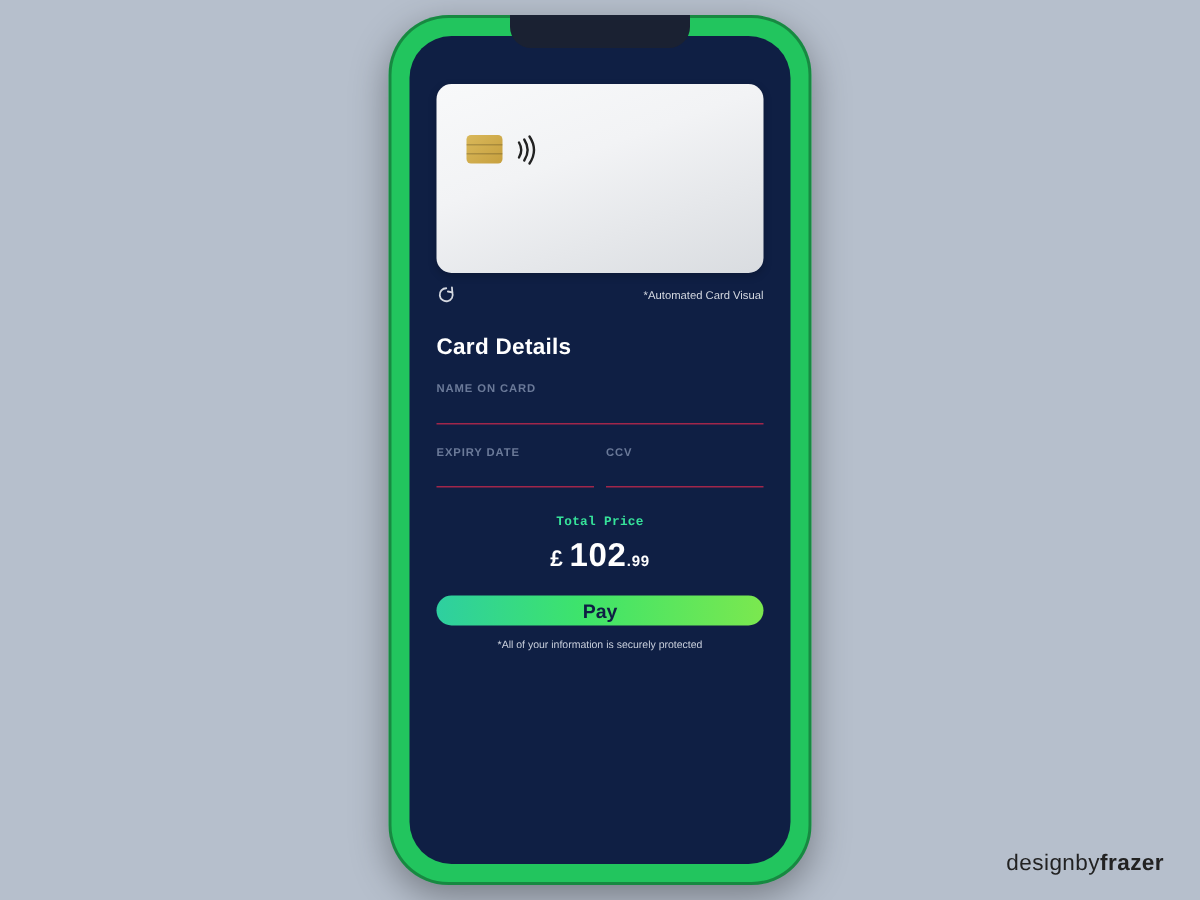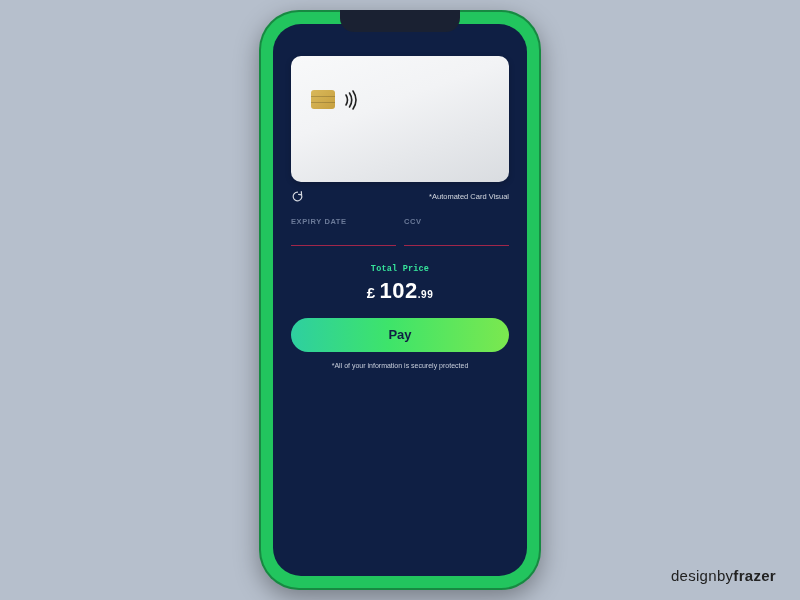--- a/index.html
+++ b/index.html
@@ -130,21 +130,21 @@
     font-size: 22px;
     font-weight: 700;
     margin-top: 4px;
     letter-spacing: 0.5px;
   }
   .total-price .currency { font-size: 15px; margin-right: 4px; }
   .total-price .cents { font-size: 10px; }
   .pay-btn {
     margin-top: 14px;
     width: 100%;
-    height: 34px;
+    height: 20px;
     border: none;
     border-radius: 17px;
     background: linear-gradient(90deg, #2ecfa0 0%, #3ee46a 45%, #7be84f 100%);
     color: #0f1f44;
     font-size: 13px;
     font-weight: 700;
     cursor: pointer;
   }
   .secure-note {
     text-align: center;
@@ -183,21 +183,26 @@
     <div class="sub-row">
       <span class="refresh-icon">
         <svg width="13" height="13" viewBox="0 0 24 24">
           <path d="M12 4 a8 8 0 1 0 7.5 5.2" stroke="#d4d8e0" stroke-width="2.2" fill="none" stroke-linecap="round"></path>
           <path d="M19 3 L19.5 9 L14 8" stroke="#d4d8e0" stroke-width="2.2" fill="none" stroke-linecap="round" stroke-linejoin="round"></path>
         </svg>
       </span>
       <span>*Automated Card Visual</span>
     </div>
 
-
+    <div class="section-title">Card Details</div>
+
+    <div class="field-group">
+      <div class="field-label">NAME ON CARD</div>
+      <input class="field-input" value="" style="">
+    </div>
 
 
     <div class="row-two">
       <div class="col">
         <div class="field-label">EXPIRY DATE</div>
         <input class="field-input" value="" style="">
       </div>
       <div class="col">
         <div class="field-label">CCV</div>
         <input class="field-input" value="" style="">

